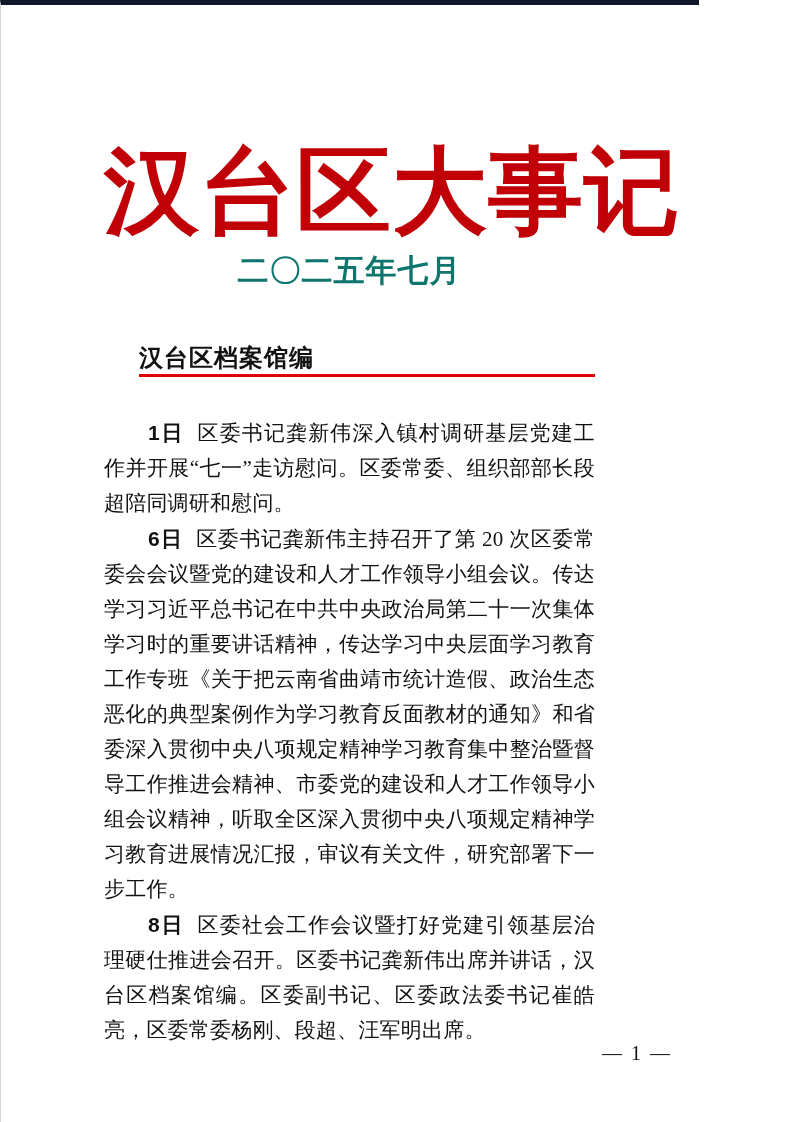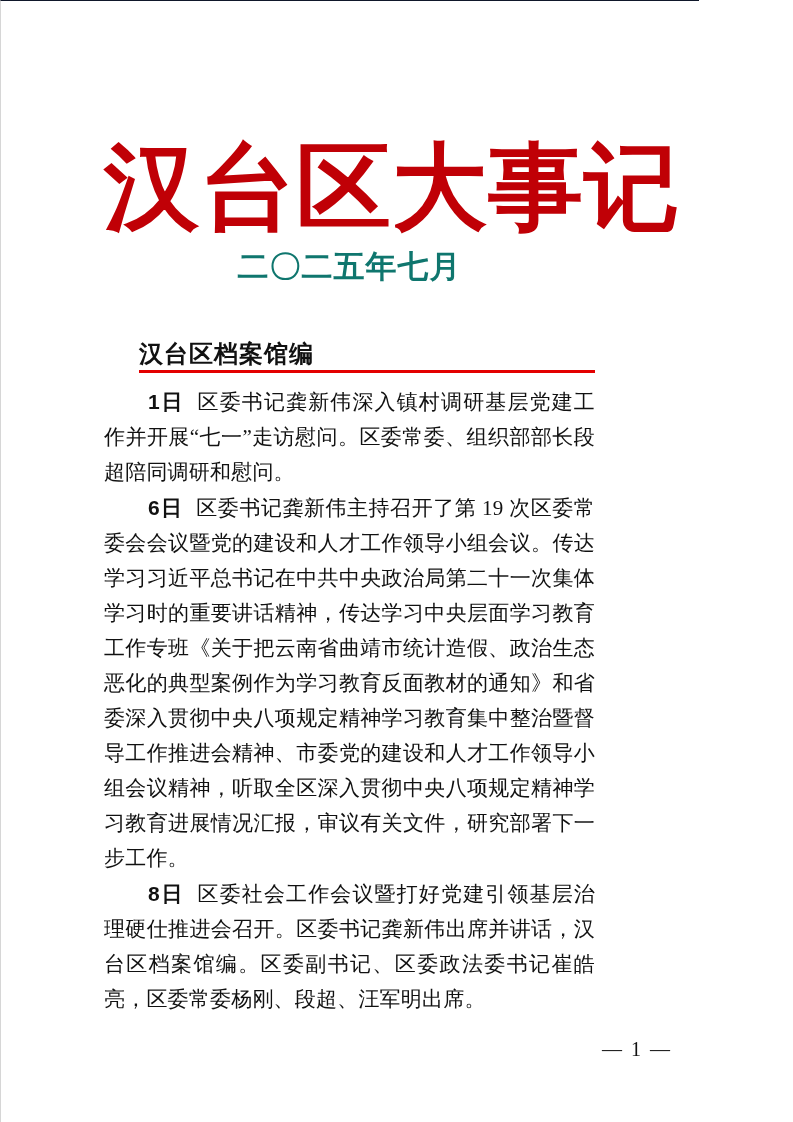--- a/index.html
+++ b/index.html
@@ -1,20 +1,20 @@
 <!DOCTYPE html>
 <html lang="zh" style="--title-color: #c00006; --rule-color: #e30000;"><head>
 <meta charset="utf-8">
 <style>
   html,body{margin:0;padding:0;background:#ffffff;}
   .page{
     position:relative;
     width:699px;height:1122px;
     background:#ffffff;
-    border-top:1px solid #0f172a;
+    border-top:5px solid #0f172a;
     border-left:1px solid #d6d6d6;
     box-sizing:border-box;
     overflow:hidden;
     font-family:"Liberation Serif", serif;
     color:#111111;
   }
   .content{
     position:absolute;
     left:103px; right:104px; top:0;
   }
@@ -45,21 +45,21 @@
     align-items:flex-end;
     border-bottom:3px solid var(--rule-color,#e30000);
     padding-bottom:3px;
     font-weight:bold;
     font-size:24px;
     line-height:26px;
   }
   .meta .editor{letter-spacing:1px;}
   .meta .date{letter-spacing:0.5px;}
   .entries{
-    margin-top:11px;
+    margin-top:38px;
     font-size:21px;
   }
   .entry{
     margin:0;
     text-indent:44px;
     text-align:justify;
     line-height:35px;
     letter-spacing:0.2px;
   }
   .entry .day{
@@ -94,20 +94,20 @@
     <h1 class="title">汉台区大事记</h1>
 
     <div class="subtitle">二〇二五年七月</div>
 
     <div class="meta">
       <span class="editor">汉台区档案馆编</span>
     </div>
 
     <div class="entries">
       <p class="entry"><span class="day">1日</span><span>区委书记龚新伟深入镇村调研基层党建工作并开展“七一”走访慰问。区委常委、组织部部长段超陪同调研和慰问。</span></p>
-      <p class="entry"><span class="day">6日</span><span>区委书记龚新伟主持召开了第 19 次区委常委会会议暨党的建设和人才工作领导小组会议。传达学习习近平总书记在中共中央政治局第二十一次集体学习时的重要讲话精神，传达学习中央层面学习教育工作专班《关于把云南省曲靖市统计造假、政治生态恶化的典型案例作为学习教育反面教材的通知》和省委深入贯彻中央八项规定精神学习教育集中整治暨督导工作推进会精神、市委党的建设和人才工作领导小组会议精神，听取全区深入贯彻中央八项规定精神学习教育进展情况汇报，审议有关文件，研究部署下一步工作。</span></p>
+      <p class="entry"><span class="day">6日</span><span>区委书记龚新伟主持召开了第 20 次区委常委会会议暨党的建设和人才工作领导小组会议。传达学习习近平总书记在中共中央政治局第二十一次集体学习时的重要讲话精神，传达学习中央层面学习教育工作专班《关于把云南省曲靖市统计造假、政治生态恶化的典型案例作为学习教育反面教材的通知》和省委深入贯彻中央八项规定精神学习教育集中整治暨督导工作推进会精神、市委党的建设和人才工作领导小组会议精神，听取全区深入贯彻中央八项规定精神学习教育进展情况汇报，审议有关文件，研究部署下一步工作。</span></p>
       <p class="entry"><span class="day">8日</span><span>区委社会工作会议暨打好党建引领基层治理硬仕推进会召开。区委书记龚新伟出席并讲话，汉台区档案馆编。区委副书记、区委政法委书记崔皓亮，区委常委杨刚、段超、汪军明出席。</span></p>
     </div>
 
   </div>
 
   <div class="pageno">— 1 —</div>
 </div>
 
 </body></html>

